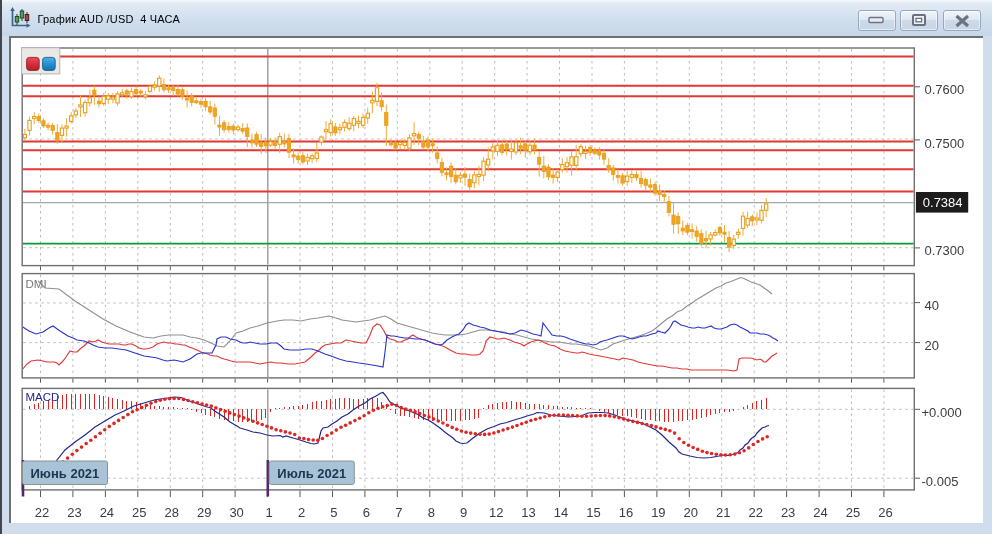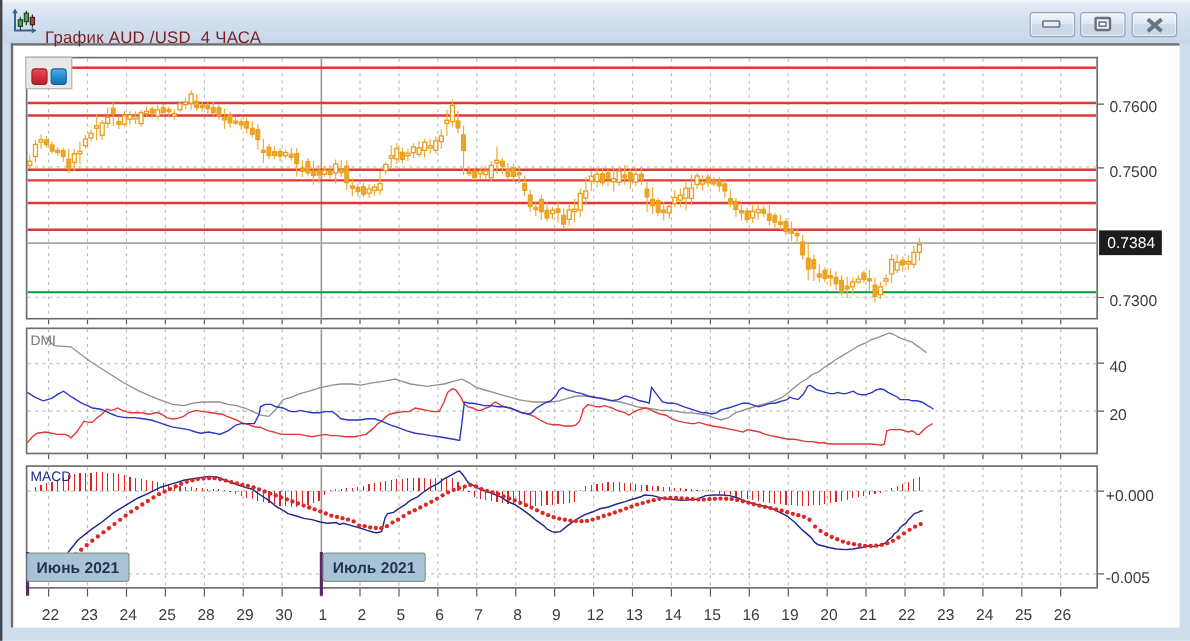--- a/index.html
+++ b/index.html
@@ -1,19 +1,19 @@
 <!DOCTYPE html>
 <html><head><meta charset="utf-8"><style>
 *{margin:0;padding:0;box-sizing:border-box}
 html,body{width:992px;height:534px;overflow:hidden;font-family:"Liberation Sans",sans-serif}
 #win{position:absolute;left:0;top:0;width:992px;height:534px;background:#cfdded}
 #dark{position:absolute;left:0;top:0;width:2px;height:534px;background:#43464b}
 #tbar{position:absolute;left:2px;top:0;width:990px;height:36px;
  background:linear-gradient(#f4f8fc 0%,#e2ebf5 10%,#d0deee 55%,#c7d7ea 100%)}
-#title{position:absolute;left:37.5px;top:23px;font-size:14px;color:#7f1d1d;letter-spacing:0.2px}
+#title{position:absolute;left:37.5px;top:13px;font-size:11px;color:#000000;letter-spacing:0.2px}
 #frame{position:absolute;left:9px;top:36px;width:974px;height:487px;
  border-top:2px solid #6f6f6f;border-left:2px solid #6f6f6f;background:#fff}
 .btn{position:absolute;top:9.5px;width:38px;height:21px;border:1px solid #98a8bc;border-radius:3px;
  background:linear-gradient(#f0f5fa 0%,#dfe8f2 45%,#ccd9e8 50%,#c8d6e6 100%);box-shadow:inset 0 0 0 1px rgba(255,255,255,.55)}
 </style></head><body>
 <div id="win">
  <div id="tbar"></div>
  <div id="dark"></div>
  <div id="frame"></div>
  <div id="title">График AUD /USD&nbsp; 4 ЧАСА</div>

